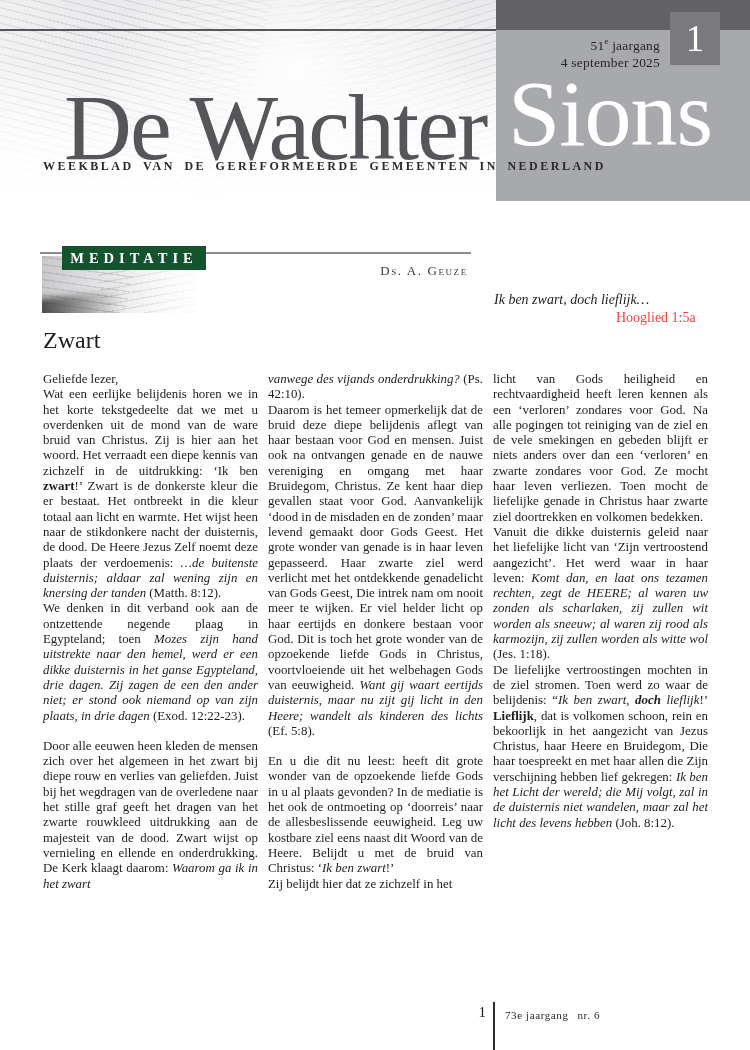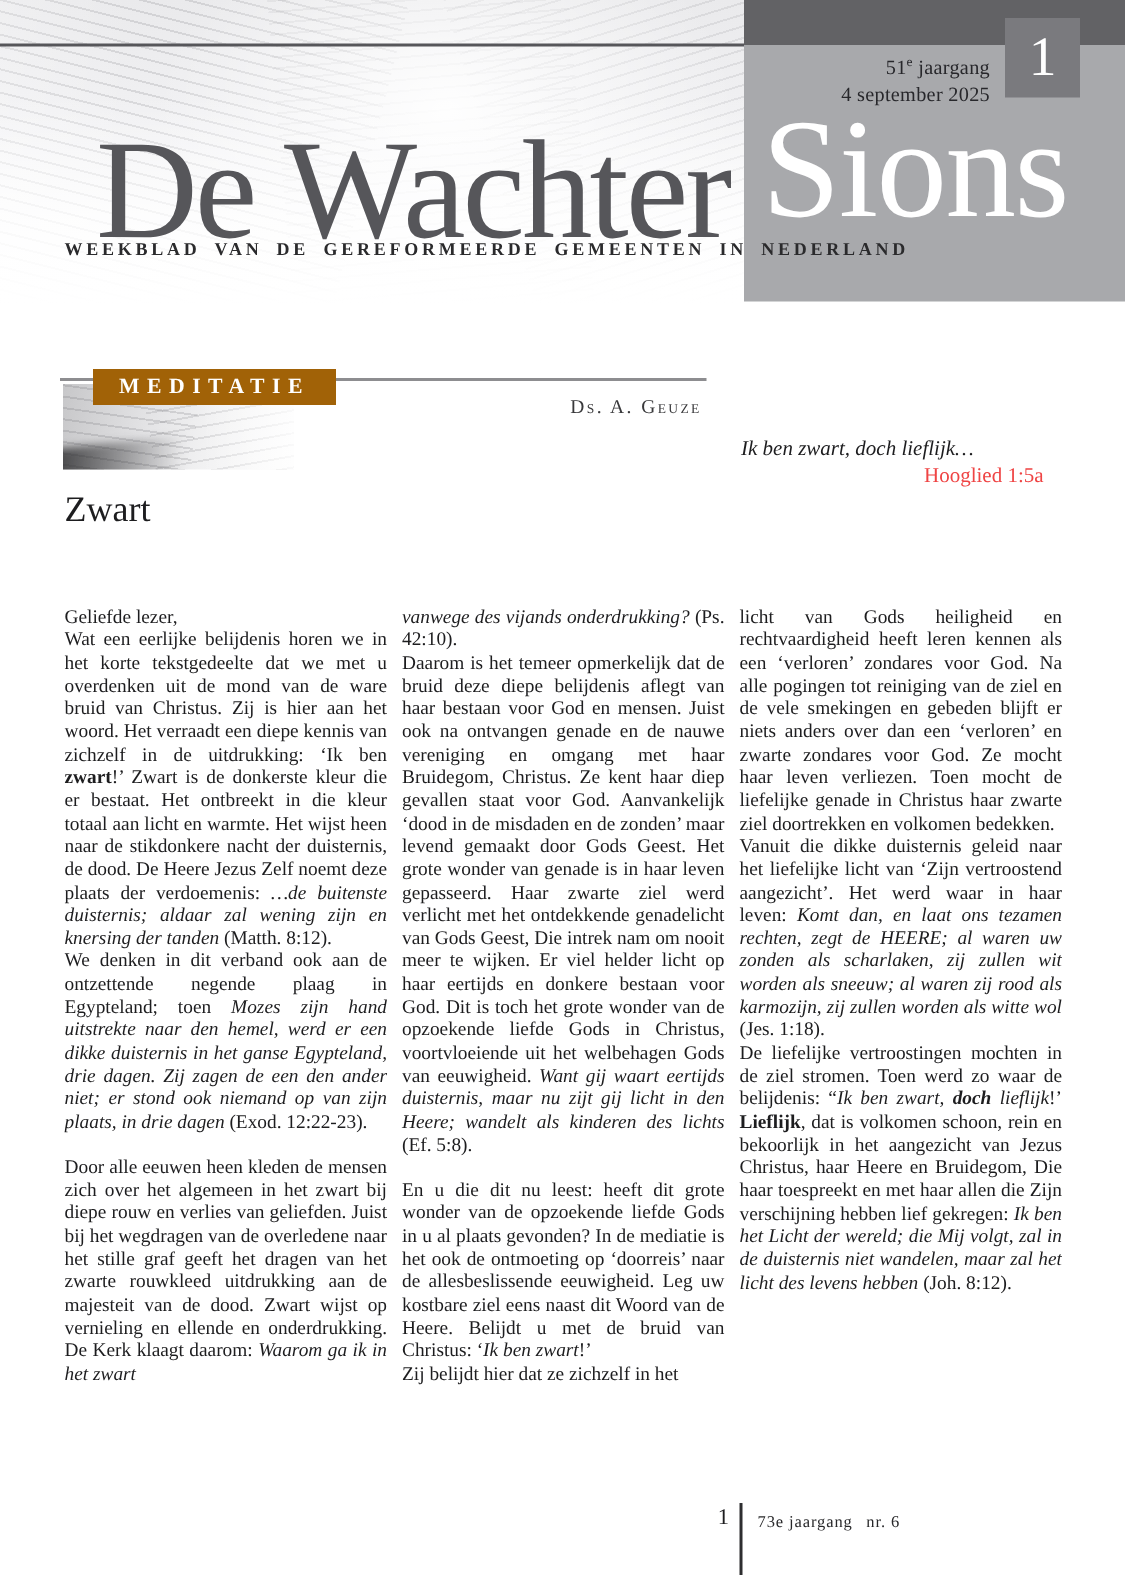--- a/index.html
+++ b/index.html
@@ -32,21 +32,21 @@
   
   .title-left{position:absolute;left:48px;top:64px;margin:16px;font-weight:normal;
       font-size:94px;line-height:1;letter-spacing:-2px;color:#56565a;}
   .title-right{position:absolute;left:506px;top:64px;margin:2px;font-weight:normal;
       font-size:94px;line-height:1;letter-spacing:-1px;color:#ffffff;}
   .subtitle{position:absolute;left:43px;top:159px;font-size:12px;font-weight:bold;
       letter-spacing:2.5px;word-spacing:4px;color:#2a2a2c;}
 
   
   .section-rule{position:absolute;left:40px;top:252px;width:431px;height:2px;background:#8d8d90;z-index:1;}
-  .section-badge{position:absolute;left:62px;top:246px;width:162px;height:24px;background:#a16207;z-index:2;
+  .section-badge{position:absolute;left:62px;top:246px;width:144px;height:24px;background:#14532d;z-index:2;
       color:#fff;font-size:14.5px;font-weight:bold;letter-spacing:5px;text-align:center;line-height:24px;}
   .author{position:absolute;left:366px;top:263px;width:116px;text-align:center;
       font-variant:small-caps;font-size:13px;letter-spacing:1.6px;color:#39393b;}
 
   .mini{position:absolute;left:42px;top:256px;width:154px;height:57px;overflow:hidden;z-index:0;
       background:linear-gradient(100deg,#c7c7c9 0%,#e4e4e6 38%,#f1f1f2 62%,#fbfbfb 100%);}
   .mini .t1{left:-12px;top:-8px;width:100px;height:75px;transform:rotate(8deg);opacity:.6;}
   .mini .t2{left:58px;top:-10px;width:115px;height:80px;transform:rotate(-10deg);opacity:.5;}
   .mini .wedge{position:absolute;left:-8px;bottom:-16px;width:125px;height:36px;
       background:linear-gradient(100deg,rgba(38,38,40,.85),rgba(38,38,40,0) 70%);
@@ -55,21 +55,21 @@
 
   
   .verse-quote{position:absolute;left:494px;top:292px;font-style:italic;font-size:14px;color:#1d1d1f;}
   .verse-ref{position:absolute;left:616px;top:310px;font-size:14px;color:#ef4444;}
 
   
   .article-title{position:absolute;left:43px;top:327px;margin:0;font-weight:normal;
       font-size:24px;color:#1d1d1f;}
   .columns{position:absolute;left:43px;top:372px;width:665px;height:606px;display:flex;gap:10px;overflow:hidden;}
   .col{width:215px;font-size:12.9px;line-height:15.3px;text-align:justify;color:#1d1d1f;
-      hyphens:auto;margin-top:32px;-webkit-hyphens:auto;}
+      hyphens:auto;-webkit-hyphens:auto;}
   .col p{margin:0;}
   .col p.gap{margin-top:15px;}
   .r-n{font-style:normal;}
   .r-i{font-style:italic;}
   .r-b{font-weight:bold;}
   .r-bi{font-weight:bold;font-style:italic;}
 
   
   .footer-page{position:absolute;left:458px;top:1004px;width:28px;text-align:right;
       font-size:15px;color:#1d1d1f;}

